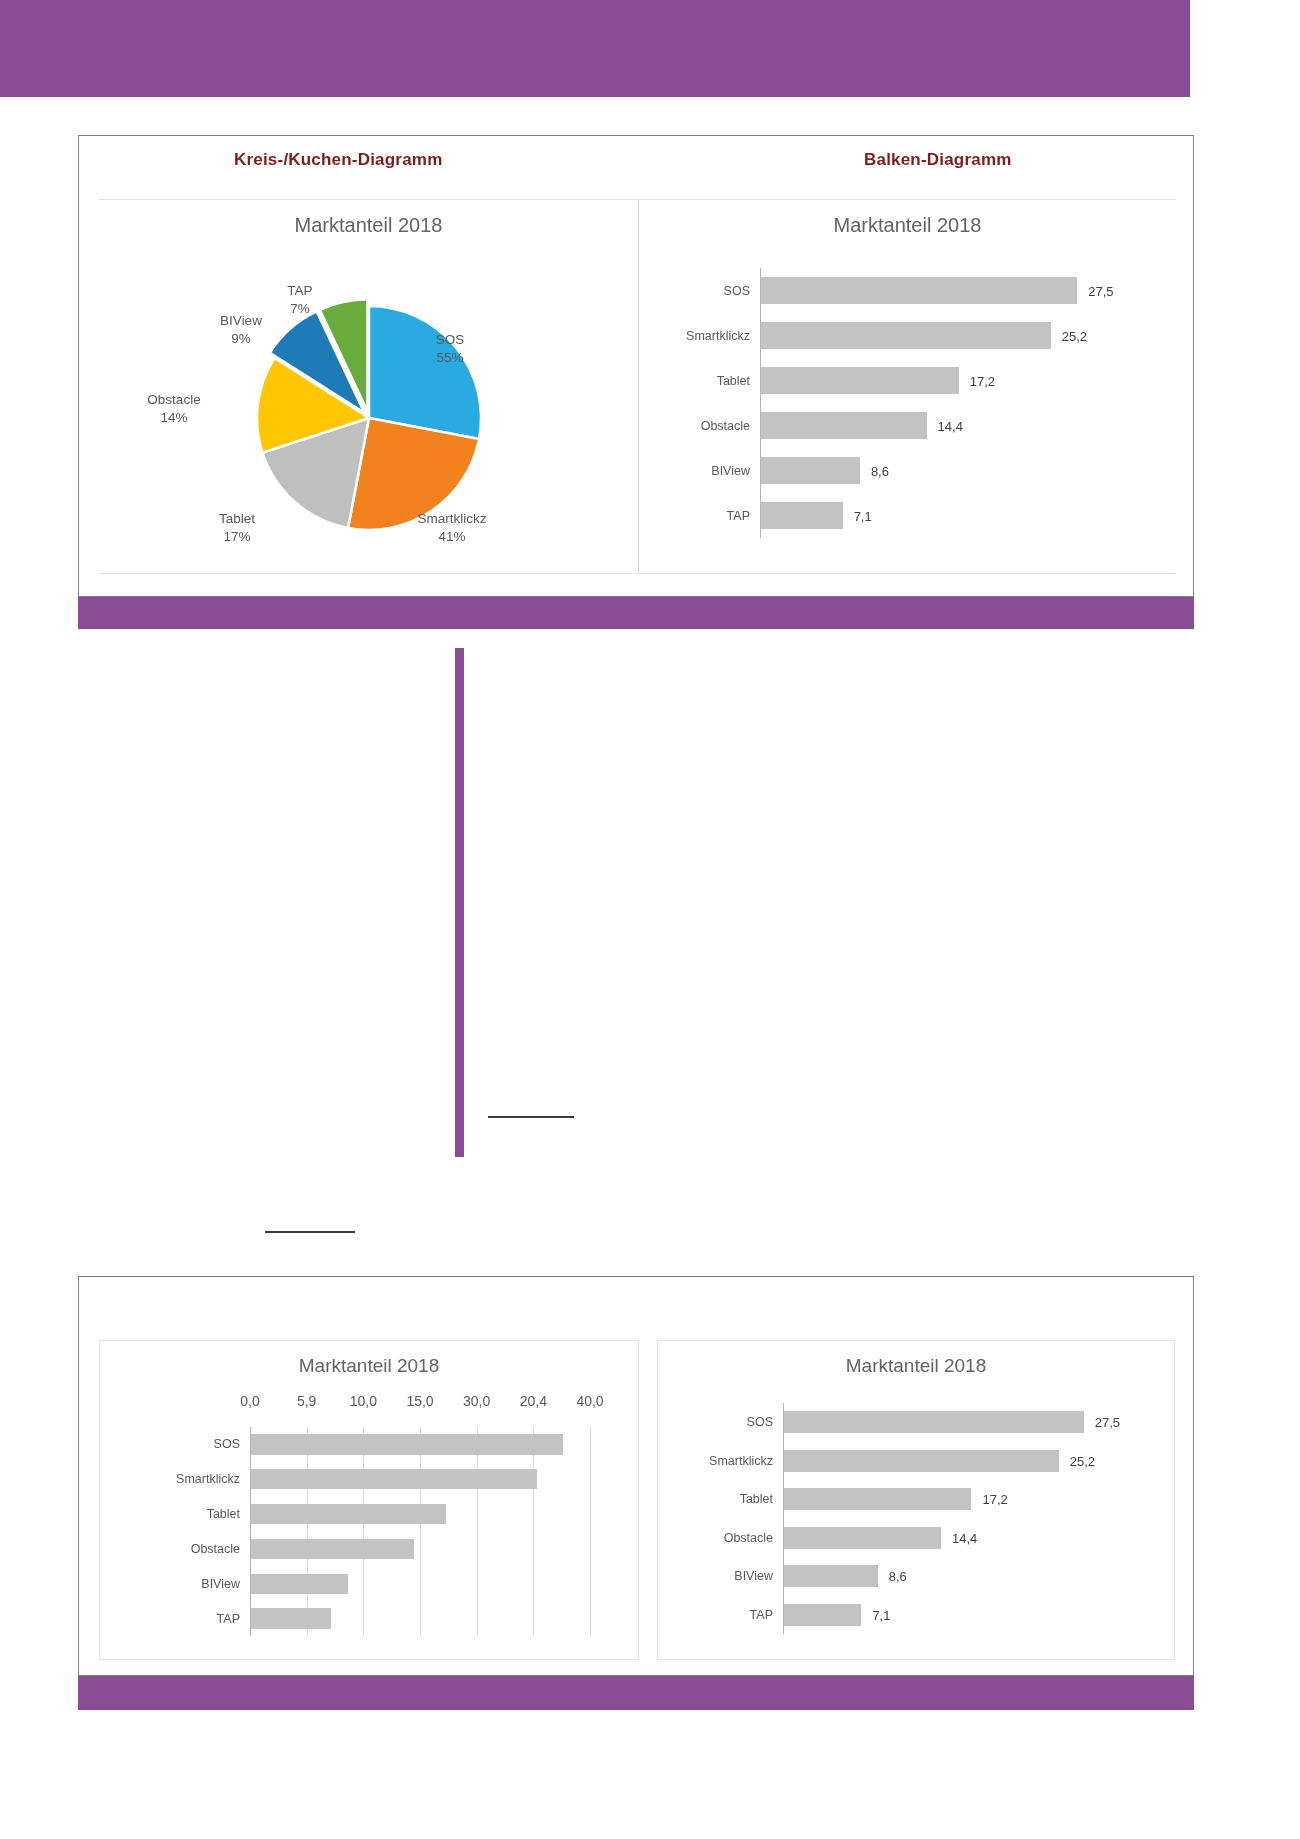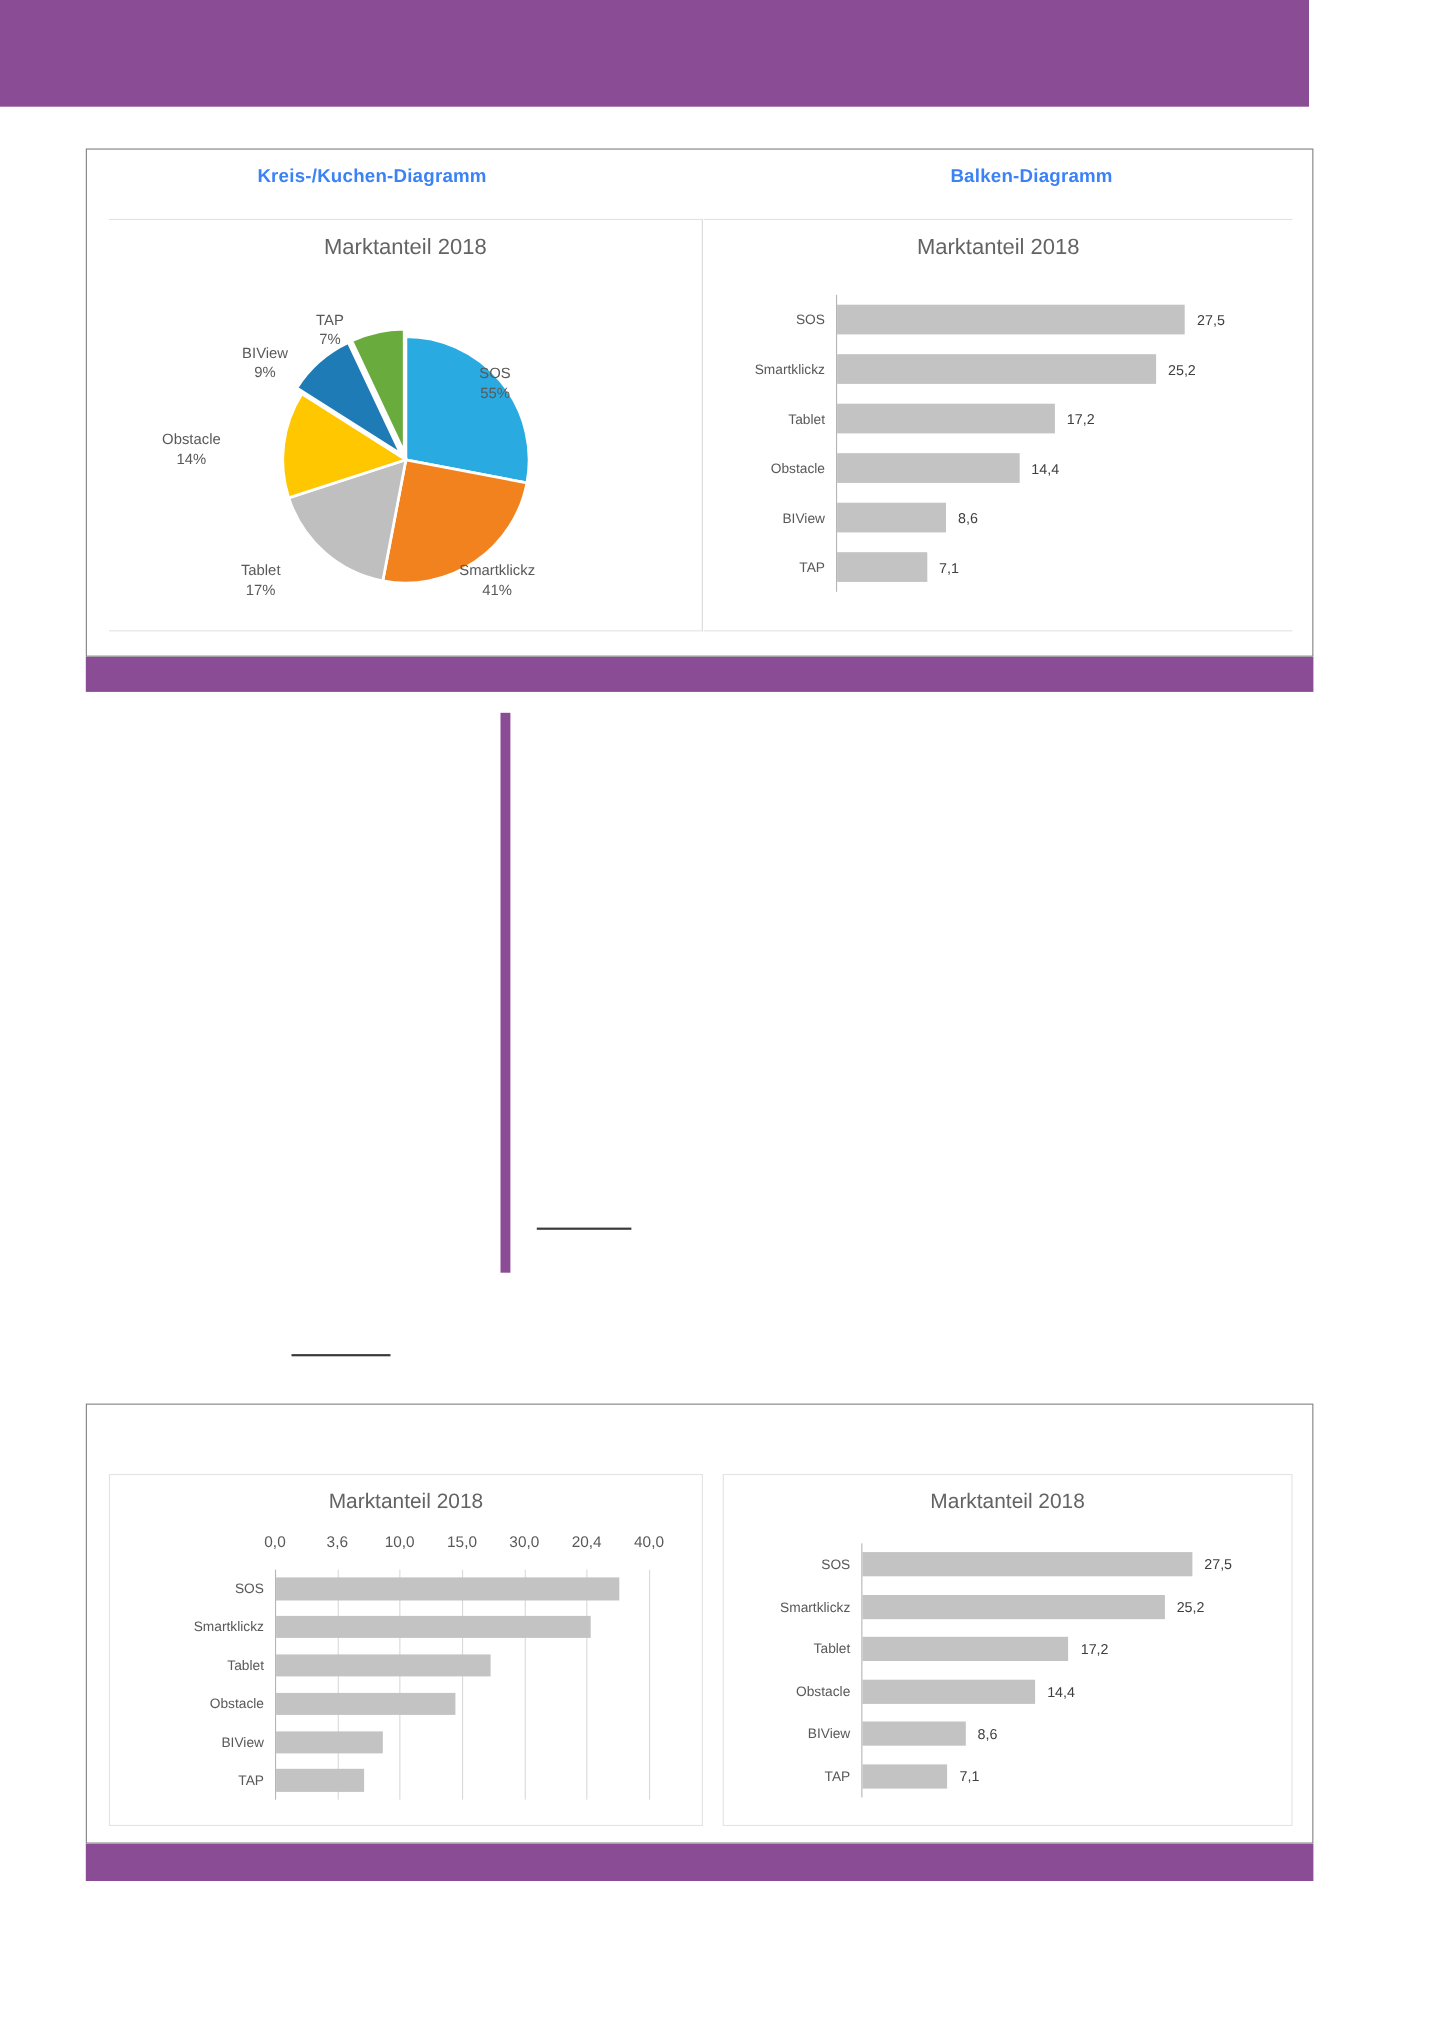--- a/index.html
+++ b/index.html
@@ -25,21 +25,21 @@
   .panel{position:absolute;background:#ffffff;border:1px solid #7f7f7f;box-sizing:border-box;}
   #panel-top{left:78px;top:135px;width:1116px;height:462px;}
   #panel-bottom{left:78px;top:1276px;width:1116px;height:400px;}
 
   .panel-head{
     position:absolute;left:0;top:0;width:100%;height:62px;
     box-sizing:border-box;
   }
   .panel-head .h{
     position:absolute;top:14px;
-    font-size:17px;font-weight:bold;color:#3b82f6;
+    font-size:17px;font-weight:bold;color:#7f1d1d;
     letter-spacing:0.2px;white-space:nowrap;
   }
   #panel-top .h-left{left:155px;}
   #panel-top .h-right{left:785px;}
   #panel-bottom .h-left{left:222px;}
   #panel-bottom .h-right{left:770px;}
 
   
   .chartbox{position:absolute;box-sizing:border-box;background:#ffffff;}
   #box-pie{left:20px;top:63px;width:540px;height:375px;border-top:1px solid #e3e3e3;border-bottom:1px solid #e3e3e3;border-left:none;border-right:1px solid #d9d9d9;}
@@ -151,21 +151,21 @@
 
 <div class="panel" id="panel-bottom">
 
 
   <div class="chartbox" id="box-ax">
     <div class="chart-title" style="top:14px;font-size:19px;">Marktanteil 2018</div>
     <div class="hbar-chart" id="chart-ax" style="left:0;top:52px;width:540px;height:255px;">
         <div class="gridline" style="left: 150px; top: 34px; height: 209px; background: rgb(181, 181, 181);"></div>
         <div class="tick" style="left: 124px; top: 0px; width: 52px;">0,0</div>
         <div class="gridline" style="left: 206.667px; top: 34px; height: 209px;"></div>
-        <div class="tick" style="left: 180.667px; top: 0px; width: 52px;">3,6</div>
+        <div class="tick" style="left: 180.667px; top: 0px; width: 52px;">5,9</div>
         <div class="gridline" style="left: 263.333px; top: 34px; height: 209px;"></div>
         <div class="tick" style="left: 237.333px; top: 0px; width: 52px;">10,0</div>
         <div class="gridline" style="left: 320px; top: 34px; height: 209px;"></div>
         <div class="tick" style="left: 294px; top: 0px; width: 52px;">15,0</div>
         <div class="gridline" style="left: 376.667px; top: 34px; height: 209px;"></div>
         <div class="tick" style="left: 350.667px; top: 0px; width: 52px;">30,0</div>
         <div class="gridline" style="left: 433.333px; top: 34px; height: 209px;"></div>
         <div class="tick" style="left: 407.333px; top: 0px; width: 52px;">20,4</div>
         <div class="gridline" style="left: 490px; top: 34px; height: 209px;"></div>
         <div class="tick" style="left: 464px; top: 0px; width: 52px;">40,0</div>

